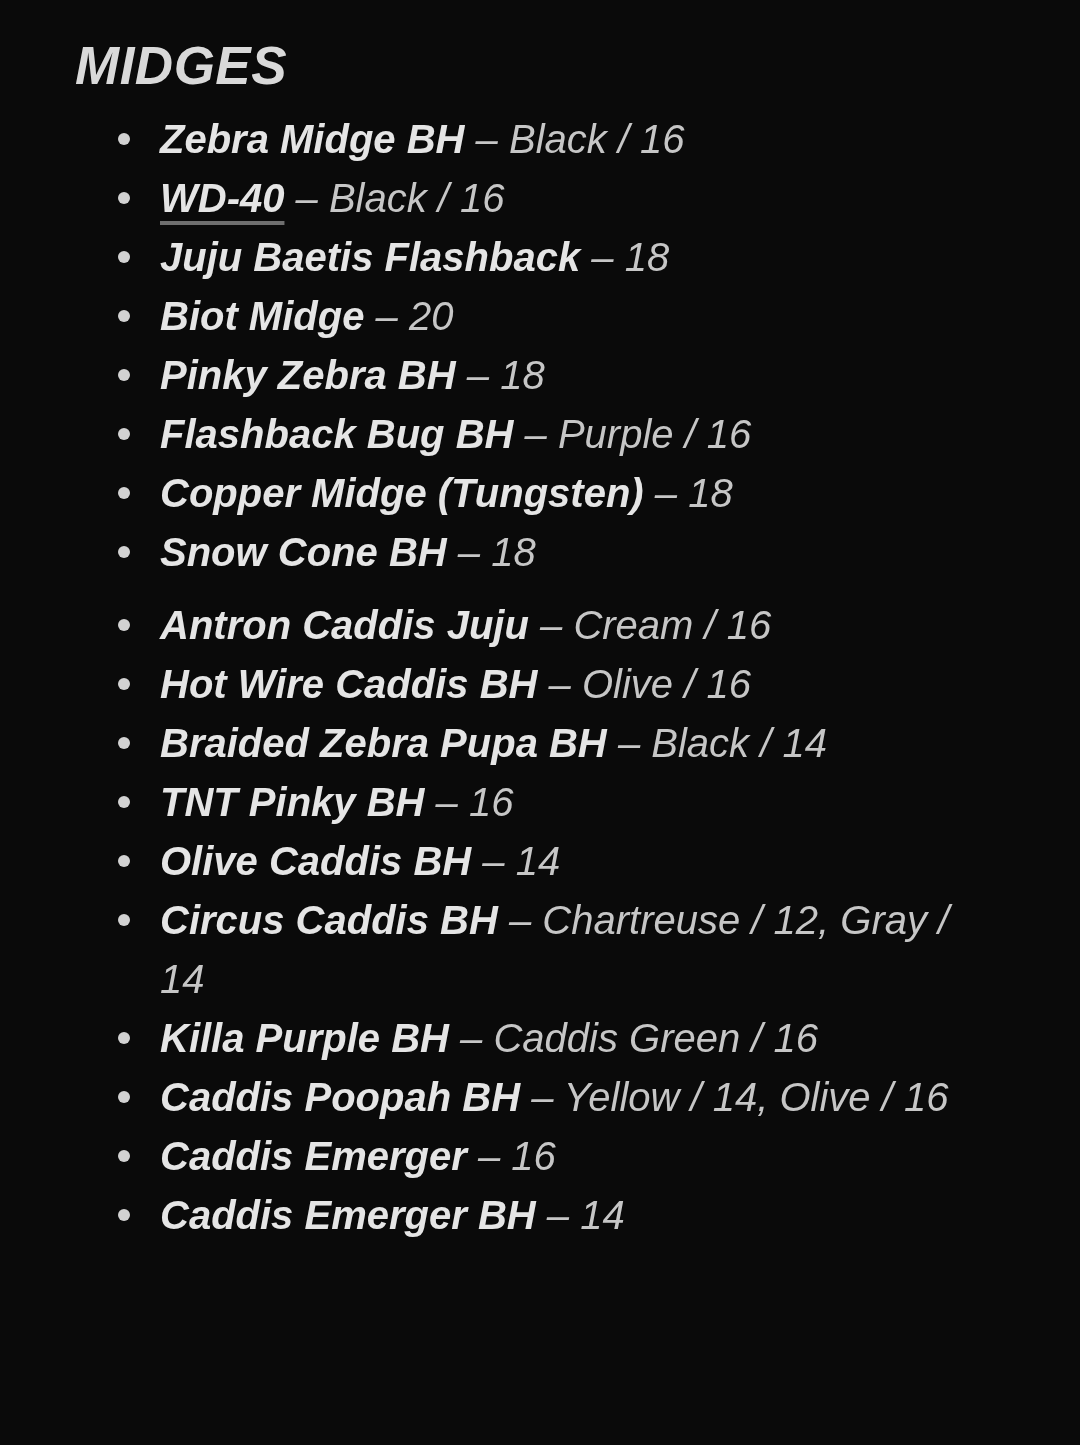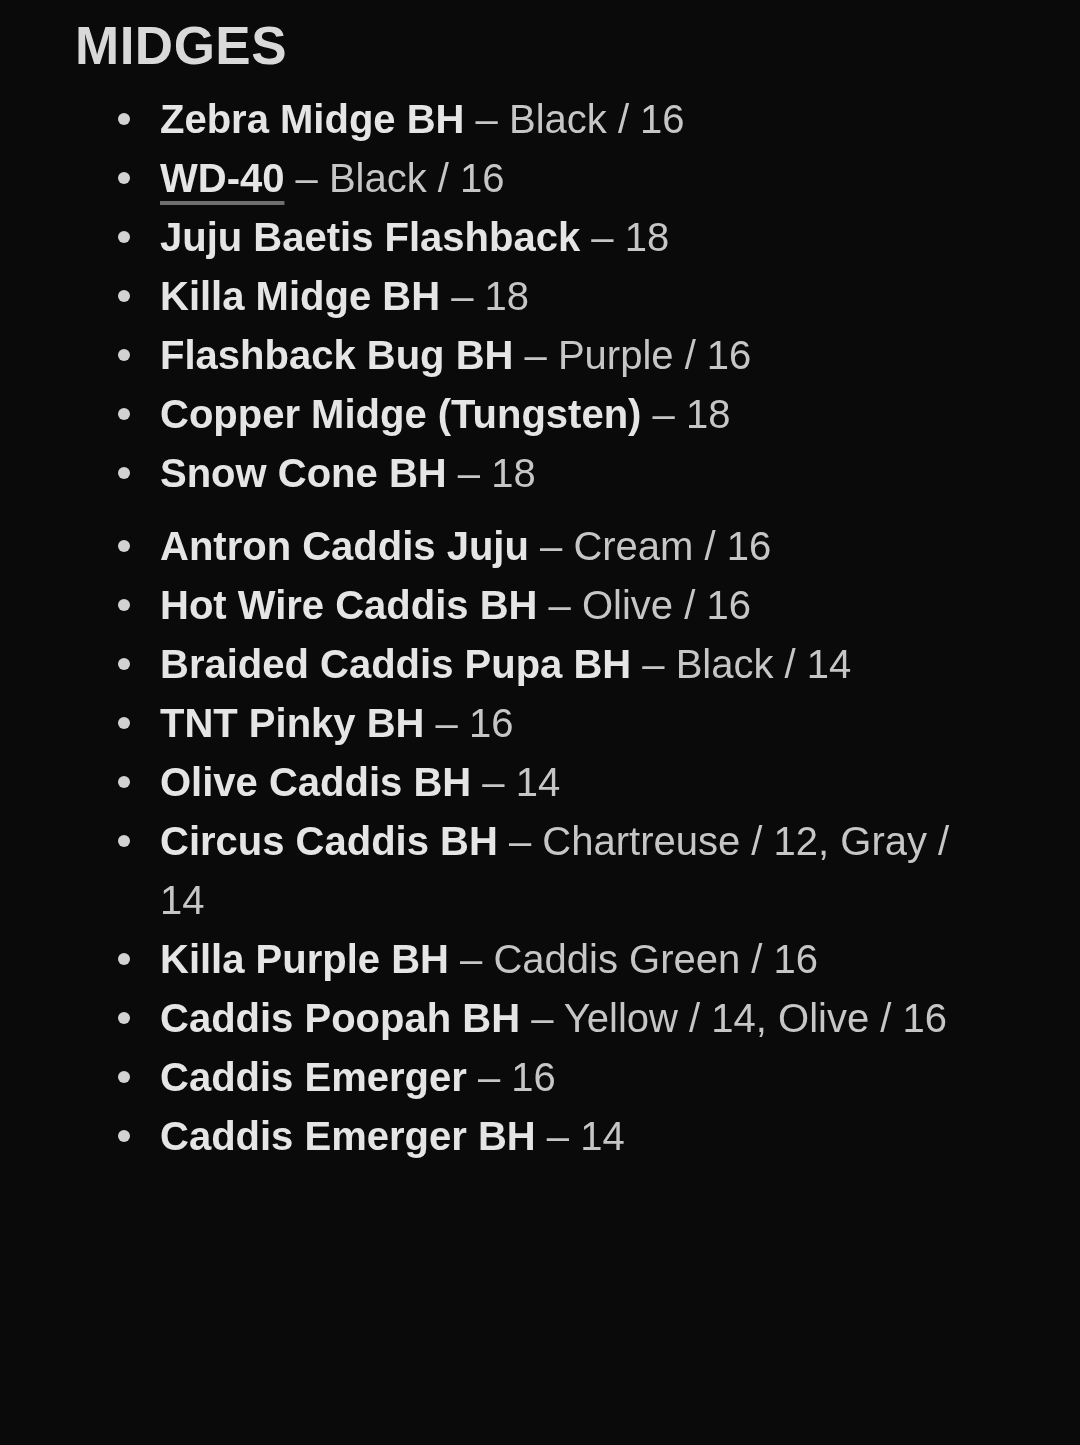--- a/index.html
+++ b/index.html
@@ -8,21 +8,22 @@
     background: #0a0a0a;
   }
   body {
     width: 1080px;
     height: 1445px;
     overflow: hidden;
     font-family: "Liberation Sans", sans-serif;
     -webkit-font-smoothing: antialiased;
   }
   .page {
-    padding-top: 16px;
+    padding-top: 36px;
+    font-style: italic;
   }
   .section { }
   .section-title {
     margin: 0 40px 0 75px;
     font-size: 53px;
     line-height: 60px;
     font-weight: 800;
     letter-spacing: 0.5px;
     color: #d9d9d9;
   }
@@ -73,38 +74,39 @@
   <div>
   <div class="section">
     <h2 class="section-title">MIDGES</h2>
     <ul class="fly-list">
   <li><span class="fly-name">Zebra Midge BH</span><span> </span><span class="fly-detail">– Black / 16</span></li>
 
   <li><span class="fly-name underlined">WD-40</span><span> </span><span class="fly-detail">– Black / 16</span></li>
 
   <li><span class="fly-name">Juju Baetis Flashback</span><span> </span><span class="fly-detail">– 18</span></li>
 
+  <li><span class="fly-name">Biot Midge</span><span> </span><span class="fly-detail">– 20</span></li>
 
-  <li><span class="fly-name">Killa Midge BH</span><span> </span><span class="fly-detail">– 18</span></li>
+  <li><span class="fly-name">Pinky Zebra BH</span><span> </span><span class="fly-detail">– 18</span></li>
 
   <li><span class="fly-name">Flashback Bug BH</span><span> </span><span class="fly-detail">– Purple / 16</span></li>
 
   <li><span class="fly-name">Copper Midge (Tungsten)</span><span> </span><span class="fly-detail">– 18</span></li>
 
   <li><span class="fly-name">Snow Cone BH</span><span> </span><span class="fly-detail">– 18</span></li>
 </ul>
   </div>
 
   <div class="section">
     <ul class="fly-list">
   <li><span class="fly-name">Antron Caddis Juju</span><span> </span><span class="fly-detail">– Cream / 16</span></li>
 
   <li><span class="fly-name">Hot Wire Caddis BH</span><span> </span><span class="fly-detail">– Olive / 16</span></li>
 
-  <li><span class="fly-name">Braided Caddis Pupa BH</span><span> </span><span class="fly-detail">– Black / 14</span></li>
+  <li><span class="fly-name">Braided Zebra Pupa BH</span><span> </span><span class="fly-detail">– Black / 14</span></li>
 
 
   <li><span class="fly-name">TNT Pinky BH</span><span> </span><span class="fly-detail">– 16</span></li>
 
   <li><span class="fly-name">Olive Caddis BH</span><span> </span><span class="fly-detail">– 14</span></li>
 
   <li><span class="fly-name">Circus Caddis BH</span><span> </span><span class="fly-detail">– Chartreuse / 12, Gray / 14</span></li>
 
   <li><span class="fly-name">Killa Purple BH</span><span> </span><span class="fly-detail">– Caddis Green / 16</span></li>
 

